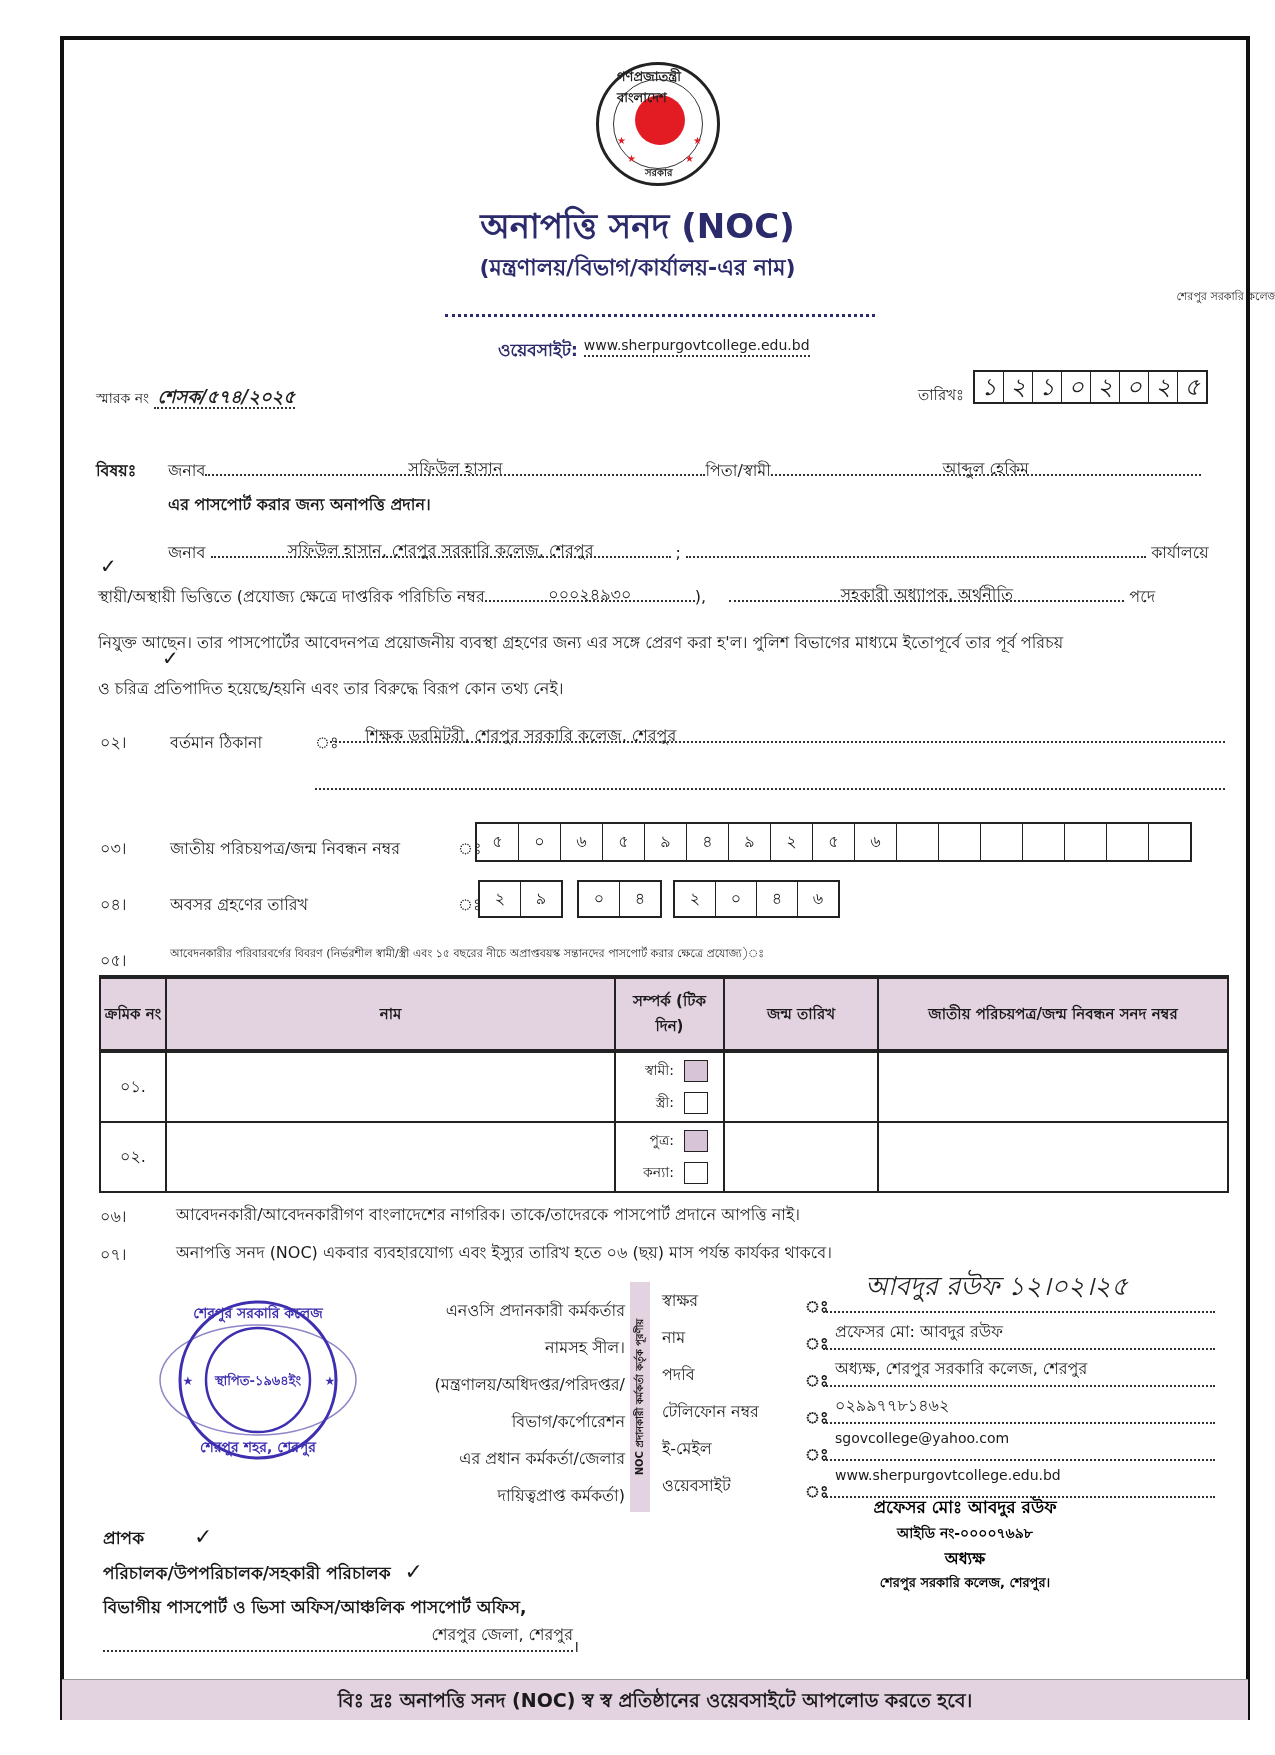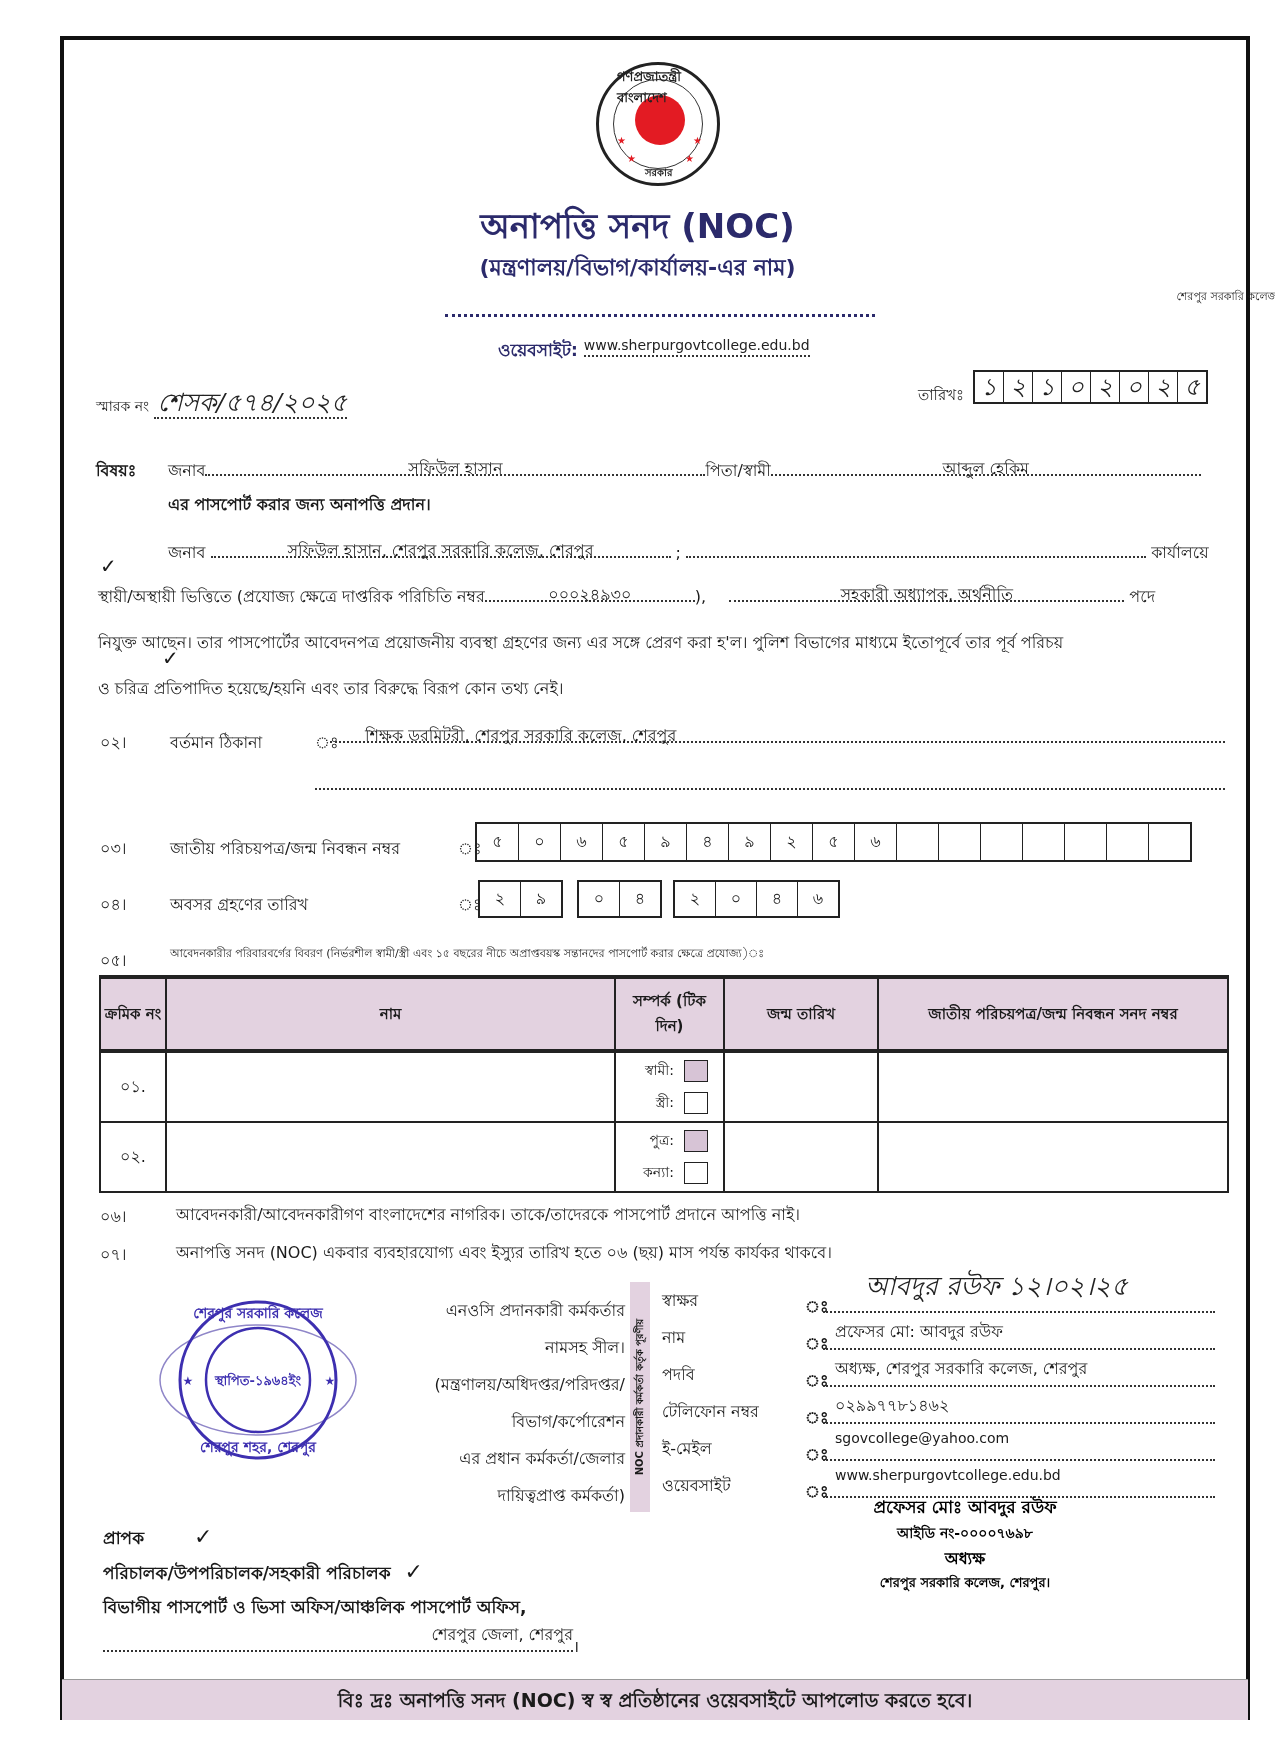--- a/index.html
+++ b/index.html
@@ -20,21 +20,21 @@
   .logo .ltxt { position:absolute; font-size:10px; font-weight:bold; color:#222; }
 
   .title { position:absolute; left:0; width:1275px; top:200px; text-align:center; font-size:34px; font-weight:bold; color:#2b2a6b; }
   .subtitle { position:absolute; left:0; width:1275px; top:250px; text-align:center; font-size:22px; color:#2b2a6b; font-weight:bold; }
   .inst { position:absolute; left:0; width:1275px; top:288px; text-align:right; font-size:11px;padding-left:40px; }
   .inst-dots { position:absolute; left:445px; top:314px; width:430px; border-bottom:3px dotted #2b2a6b; }
   .web { position:absolute; left:498px; top:337px; font-size:17px; color:#2b2a6b; font-weight:bold; }
   .web .url { font-size:14px; color:#222; font-weight:normal; position:relative; top:-6px; border-bottom:2px dotted #333; padding-bottom:2px; }
 
   .memo { position:absolute; left:96px; top:383px; font-size:14px; }
-  .memo .val { font-size:25px; padding-left:4px; border-bottom:2px dotted #333; }
+  .memo .val { font-size:18px; padding-left:4px; border-bottom:2px dotted #333;font-weight:bold; }
 
   .date-lbl { position:absolute; left:918px; top:383px; font-size:15px; }
   .date-boxes { position:absolute; left:973px; top:370px; display:flex; border:2px solid #222; }
   .date-boxes span { width:28px; height:30px; border-right:1.5px solid #222; font-size:24px; text-align:center; line-height:30px; }
   .date-boxes span:last-child { border-right:none; }
 
   .row { position:absolute; font-size:16px; white-space:nowrap; }
   .fill { display:inline-block; border-bottom:2px dotted #333; text-align:center; position:relative; }
   .fill .fv { position:absolute; left:0; right:0; top:-18px; font-size:16px; }
 

